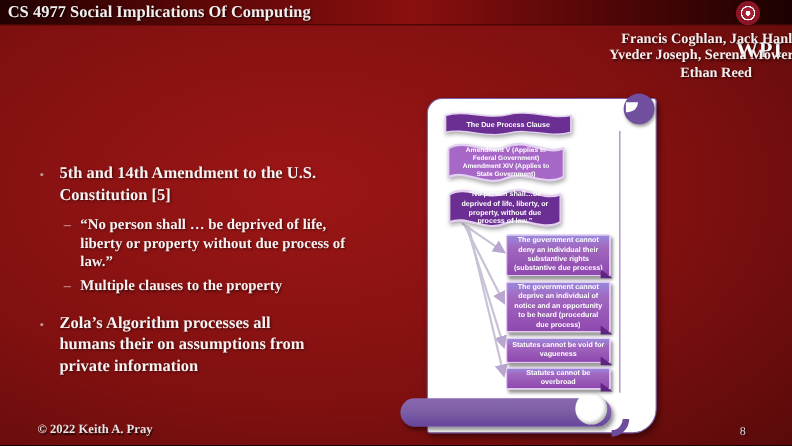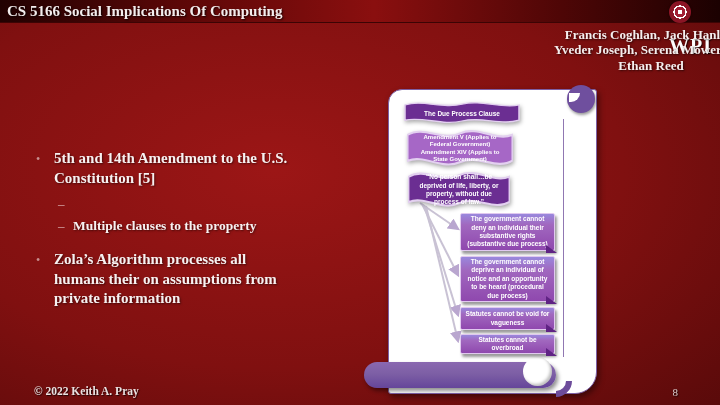--- a/index.html
+++ b/index.html
@@ -103,37 +103,38 @@
   .pbox-3{top:222px;height:23px;}
   .pbox-4{top:249px;height:20px;}
   .connectors{position:absolute;left:0;top:0;width:245px;height:315px;pointer-events:none;}
 </style>
 </head>
 <body>
 
 <div class="slide">
 
   <div class="topbar">
-    <div class="course-title">CS 5166 Social Implications Of Computing</div>
+    <div class="course-title">CS 4977 Social Implications Of Computing</div>
   </div>
   <div class="wpi-logo">
     <div class="wpi-seal"></div>
     <div class="wpi-word">WPI</div>
   </div>
 
   <div class="authors">Francis Coghlan, Jack Hanlon, Yveder Joseph, Serena Mower, and Ethan Reed</div>
 
 
   <div class="bullets">
     <div class="b-item b-l1">
       <span class="mark">•</span>
       <span class="txt">5th and 14th Amendment to the U.S. Constitution [5]</span>
     </div>
     <div class="b-item b-l2">
       <span class="mark">–</span>
+      <span class="txt">“No person shall … be deprived of life, liberty or property without due process of law.”</span>
     </div>
     <div class="b-item b-l2">
       <span class="mark">–</span>
       <span class="txt">Multiple clauses to the property</span>
     </div>
     <div class="b-item b-l1 gap-top">
       <span class="mark">•</span>
       <span class="txt">Zola’s Algorithm processes all humans their on assumptions from private information</span>
     </div>
   </div>

